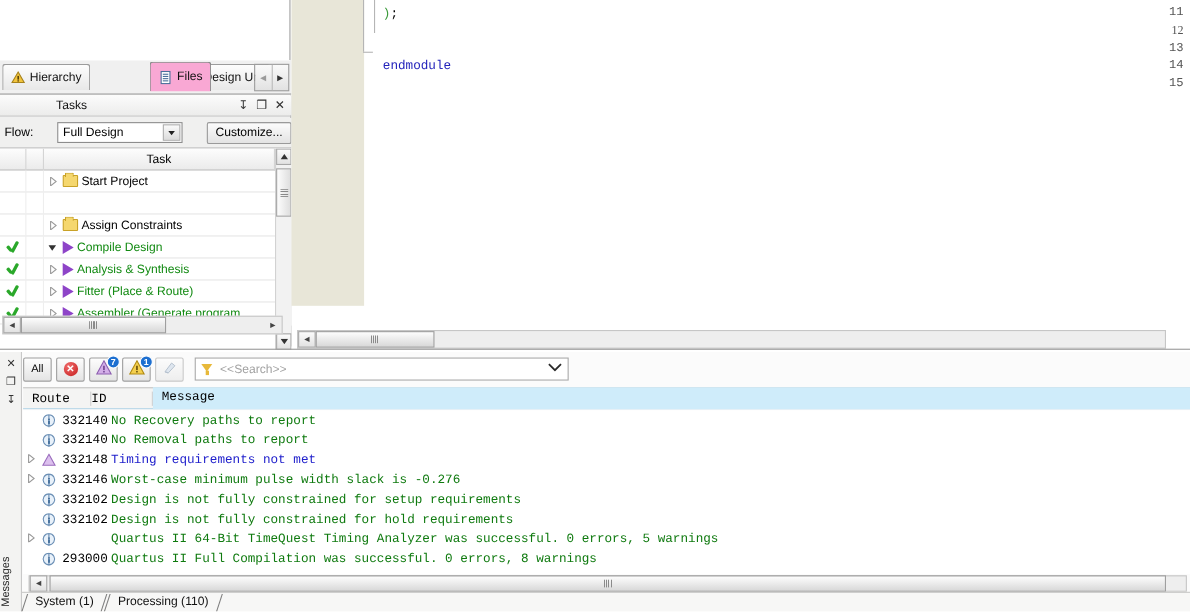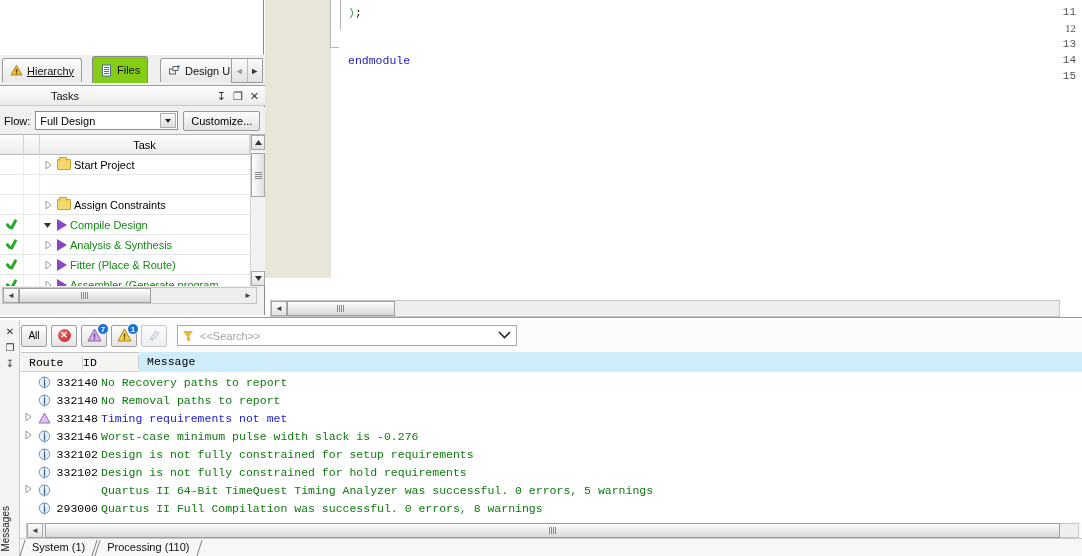--- a/index.html
+++ b/index.html
@@ -36,27 +36,28 @@
     background: linear-gradient(to bottom,#fdfdfd,#e8e8e8);
     border: 1px solid #9c9c9c;
     border-bottom: none;
     border-radius: 3px 3px 0 0;
     display: flex; align-items: center; gap: 4px;
     padding: 0 7px;
     font-size: 11px; color: #111;
     white-space: nowrap;
   }
   .tab.active {
-    background: #84cc16;
+    background: #f9a8d4;
     top: 1px; height: 27px;
     border-color: #8b8b8b;
     z-index: 3;
+    margin-left: 44px;
   }
   .tab .ticon { display:inline-block; width:13px; height:13px; flex:none; }
-  .tab-hier { left: 2px; text-decoration: underline; }
+  .tab-hier { left: 2px; }
   .tab-files { left: 92px; }
   .tab-du { left: 160px; width: 85px; overflow:hidden; }
   .tab-scroll {
     position:absolute; right: 2px; top: 3px; width: 32px; height: 25px;
     display:flex;
     border:1px solid #9c9c9c; background: linear-gradient(to bottom,#fafafa,#e2e2e2);
   }
   .tab-scroll div {
     flex:1; display:flex; align-items:center; justify-content:center;
     font-size:9px; color:#333;
@@ -76,21 +77,21 @@
     display:flex; align-items:center;
   }
   .tasks-title .lbl { padding-left:6px; font-size:11px; color:#111;margin-left:45px; }
   .tasks-title .btns {
     margin-left:auto; display:flex; gap:7px; padding-right:6px; align-items:center;
   }
   .tasks-title .btns span { font-size:11px; color:#333; line-height:1; cursor:default; }
 
   .flow-bar {
     position:absolute; left:0; top:20px; width:265px; height:27px;
-    display:flex; align-items:center; gap:5px; padding-left:4px;
+    display:flex; align-items:center; gap:22px; padding-left:4px;
     background:#f0f0ef;
   }
   .flow-bar .flab { font-size:11px; }
   .flow-sel {
     position:relative; width:143px; height:19px;
     background:#fff; border:1px solid #8d8d8d;
     display:flex; align-items:center; padding-left:4px; font-size:11px;
   }
   .flow-sel .arrow {
     position:absolute; right:1px; top:1px; width:16px; height:15px;
@@ -104,21 +105,21 @@
   }
   .cust-btn {
     height:20px; padding:0 7px;
     background:linear-gradient(to bottom,#fcfcfc,#e3e3e3);
     border:1px solid #9a9a9a; border-radius:2px;
     display:flex; align-items:center; font-size:11px;
   }
 
   
   .task-table {
-    position:absolute; left:0; top:47px; width:265px; height:152px;
+    position:absolute; left:0; top:47px; width:265px; height:184px;
     background:#fff; border-top:1px solid #b5b5b5;
     overflow:hidden;
   }
   .tt-head {
     height:20px; background:linear-gradient(to bottom,#fdfdfd,#ebebeb);
     border-bottom:1px solid #b9b9b9;
     display:flex; align-items:center; position:relative;
   }
   .tt-head .c1 { width:24px; height:20px; border-right:1px solid #d4d4d4; }
   .tt-head .c2 { width:16px; height:20px; border-right:1px solid #d4d4d4; }

